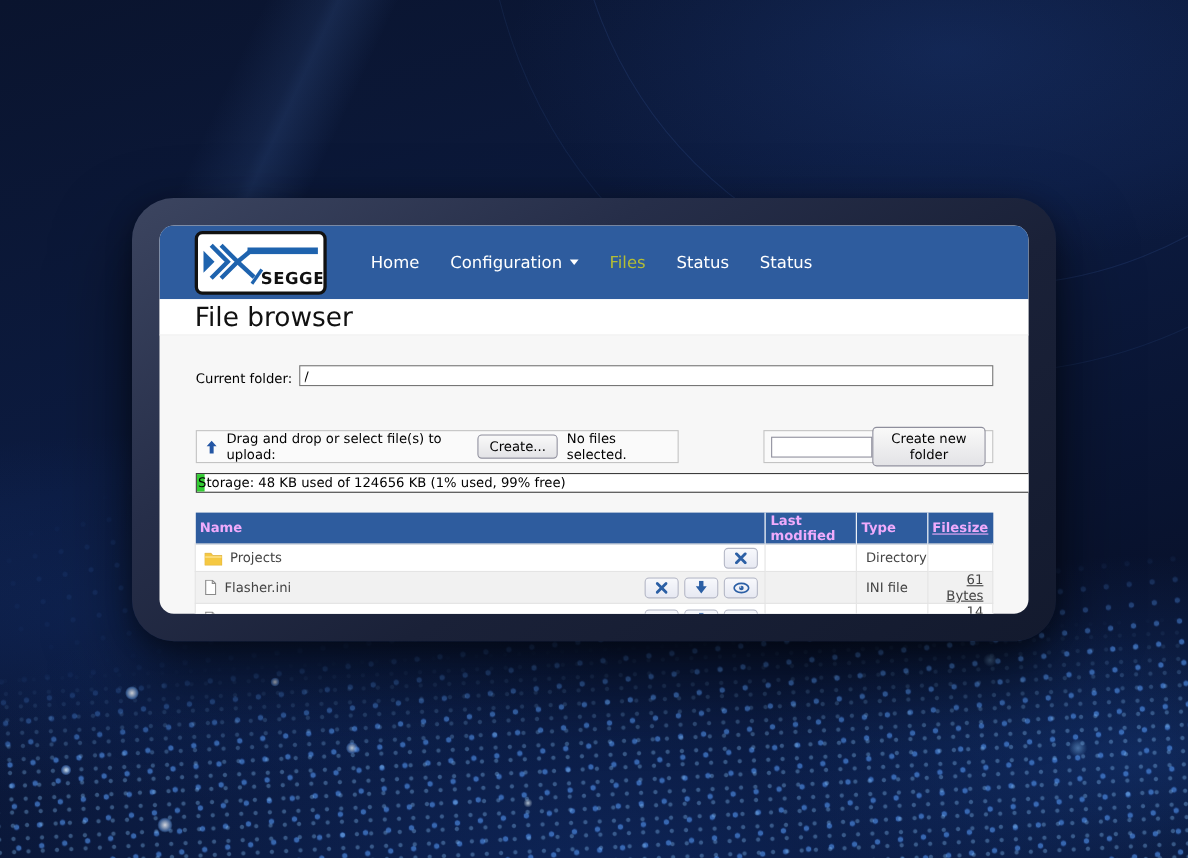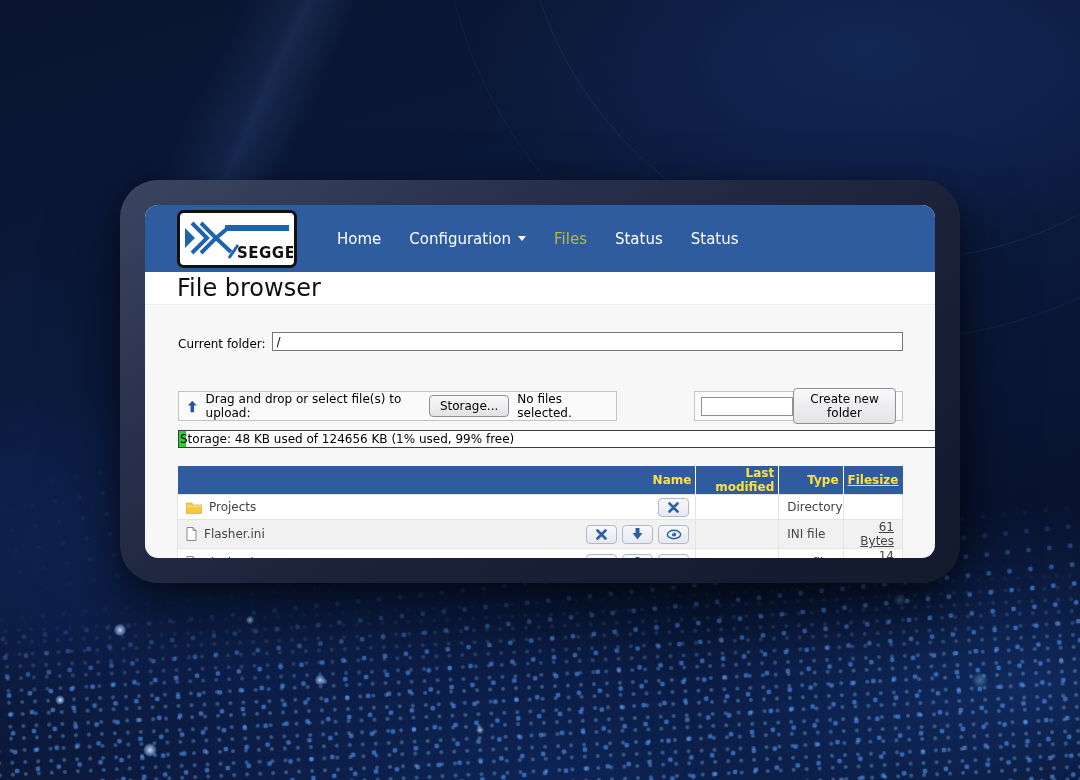--- a/index.html
+++ b/index.html
@@ -116,22 +116,22 @@
   .nf-input { width:92px; height:19px; border:1px solid #8f8f9d; background:#fff; font:12px "DejaVu Sans","Liberation Sans",sans-serif; padding:0 4px; }
   .storage {
     position:absolute; left:33px; top:125px; width:830px; height:18px;
     border:1px solid #3c3c3c; background:#fff; overflow:hidden;
   }
   .storage-used { position:absolute; left:0; top:0; bottom:0; background:#33cc33; }
   .storage-text { position:absolute; left:1px; top:0; line-height:17px; font-size:12px; color:#000; white-space:nowrap; }
   
   .file-table { position:absolute; left:32px; top:161px; width:726px; border-collapse:collapse; font-size:12px; color:#444; }
   .file-table th {
-    background:#2e5c9e; color:#fde047; font-weight:bold; height:19px; font-size:12px;
-    border-left:1px solid #fff; text-align:right; padding:0 4px;
+    background:#2e5c9e; color:#f0abfc; font-weight:bold; height:19px; font-size:12px;
+    border-left:1px solid #fff; text-align:left; padding:0 4px;
   }
   .file-table th:first-child { border-left:none; }
   .file-table td { height:25px; border:1px solid #e4e4e4; background:#fff; }
   .file-table tr:nth-child(even) td { background:#f1f1f1; }
   .c-name { width:522px; }
   .c-mod  { width:83px; }
   .c-type { width:63px; padding-left:8px; }
   .c-size { width:58px; text-align:right; padding-right:8px;text-decoration:underline; }
   .name-wrap { display:flex; align-items:center; padding-left:8px; padding-right:6px; }
   .fico { display:flex; margin-right:7px; }
@@ -188,21 +188,21 @@
         <label class="cf-label">Current folder:</label>
         <input class="cf-input" type="text" value="/" style="">
       </div>
 
 
       <div class="upload-box">
         <svg width="12" height="13" viewBox="0 0 12 13">
           <polygon points="6,0 11,5.5 8,5.5 8,13 4,13 4,5.5 1,5.5" fill="#2456a4"></polygon>
         </svg>
         <span class="small-txt">Drag and drop or select file(s) to upload:</span>
-        <button class="btn">Storage...</button>
+        <button class="btn">Create...</button>
         <span class="small-txt">No files selected.</span>
       </div>
 
       <div class="create-box">
         <input class="nf-input" type="text" value="" style="">
         <button class="btn">Create new folder</button>
       </div>
 
       <div class="storage">
         <div class="storage-used" id="storage-used" style="width: 7.23px;"></div>

